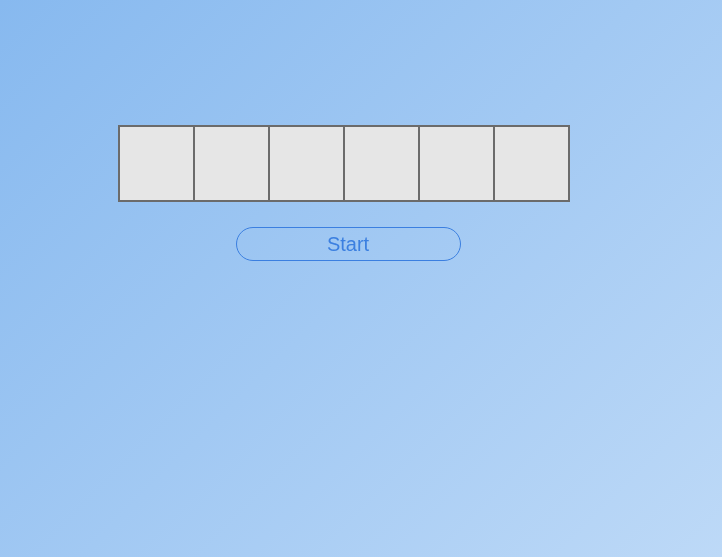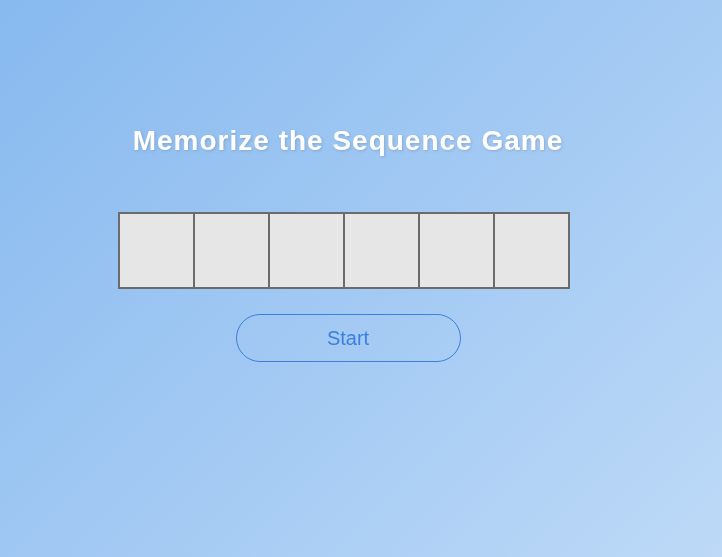--- a/index.html
+++ b/index.html
@@ -40,35 +40,34 @@
   .box {
     width: 75px;
     height: 75px;
     background: #e6e6e6;
     border: 1px solid #6b6b6b;
   }
   .start-btn {
     display: block;
     margin: 25px auto 0;
     width: 225px;
-    height: 48px;
+    height: 34px;
     border-radius: 30px;
     border: 1.5px solid #3b7fe0;
     background: transparent;
     color: #3b7fe0;
     font-family: inherit;
     font-size: 20px;
     cursor: pointer;
   }
 </style>
 </head>
 <body>
 
 <div class="wrap">
-  <h1 class="title">Memorize the Sequence Game</h1>
 
 
   <div class="boxes">
     <div class="box"></div>
     <div class="box"></div>
     <div class="box"></div>
     <div class="box"></div>
     <div class="box"></div>
     <div class="box"></div>
   </div>

